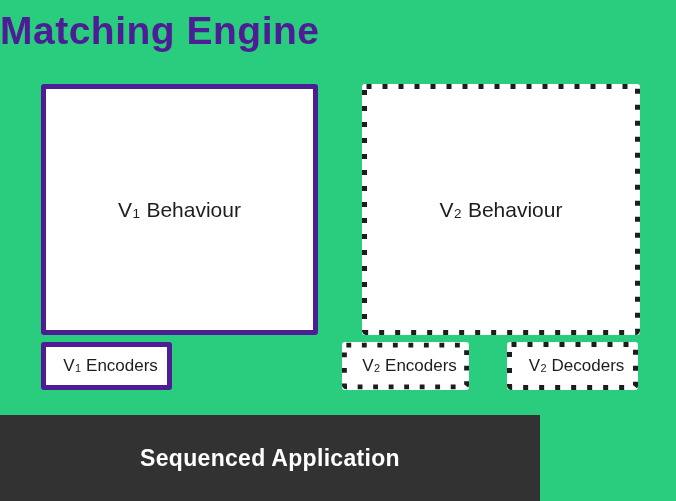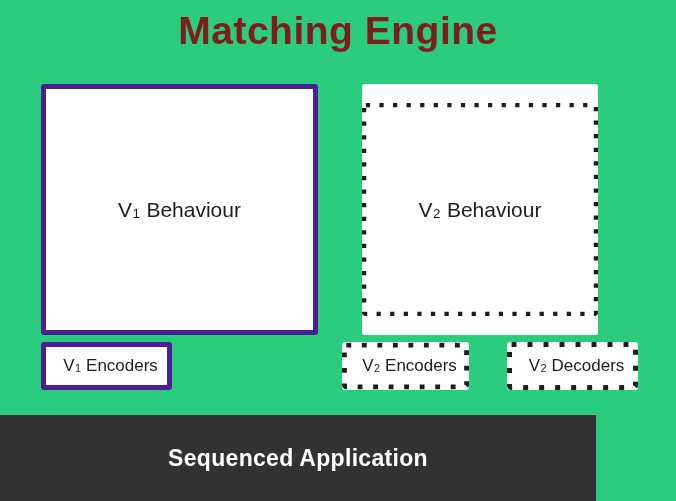--- a/index.html
+++ b/index.html
@@ -11,24 +11,23 @@
     width: 676px;
     height: 501px;
     background: #2acc7d;
   }
 
   .title {
     position: absolute;
     top: 6px;
     left: 0;
     width: 676px;
-    text-align: center;
     font-size: 39px;
     font-weight: 700;
-    color: #7f1d1d;
+    color: #4c1d95;
     line-height: 50px;
     letter-spacing: 0.5px;
   }
 
   .box {
     position: absolute;
     background: #ffffff;
     display: flex;
     align-items: center;
     justify-content: center;
@@ -64,31 +63,31 @@
     font-size: 0.64em;
     vertical-align: baseline;
     position: relative;
     top: 0.08em;
     margin-left: 0.04em;
   }
   .rest { margin-left: 0.30em; }
 
   
   .v1-behaviour { left: 41px;  top: 84px;  width: 277px; height: 251px; }
-  .v2-behaviour { left: 362px; top: 84px;  width: 236px; height: 251px; }
+  .v2-behaviour { left: 362px; top: 84px;  width: 278px; height: 251px; }
   .v1-encoders  { left: 41px;  top: 342px; width: 131px; height: 48px; }
   .v1-decoders  { left: 188px; top: 342px; width: 131px; height: 48px; }
   .v2-encoders  { left: 342px; top: 342px; width: 127px; height: 48px; }
   .v2-decoders  { left: 507px; top: 342px; width: 131px; height: 48px; justify-content: center; }
 
   .footer {
     position: absolute;
     left: 0;
     top: 415px;
-    width: 596px;
+    width: 540px;
     height: 86px;
     background: #323232;
     display: flex;
     align-items: center;
     justify-content: center;
   }
   .footer-label {
     color: #ffffff;
     font-size: 23px;
     font-weight: 700;

